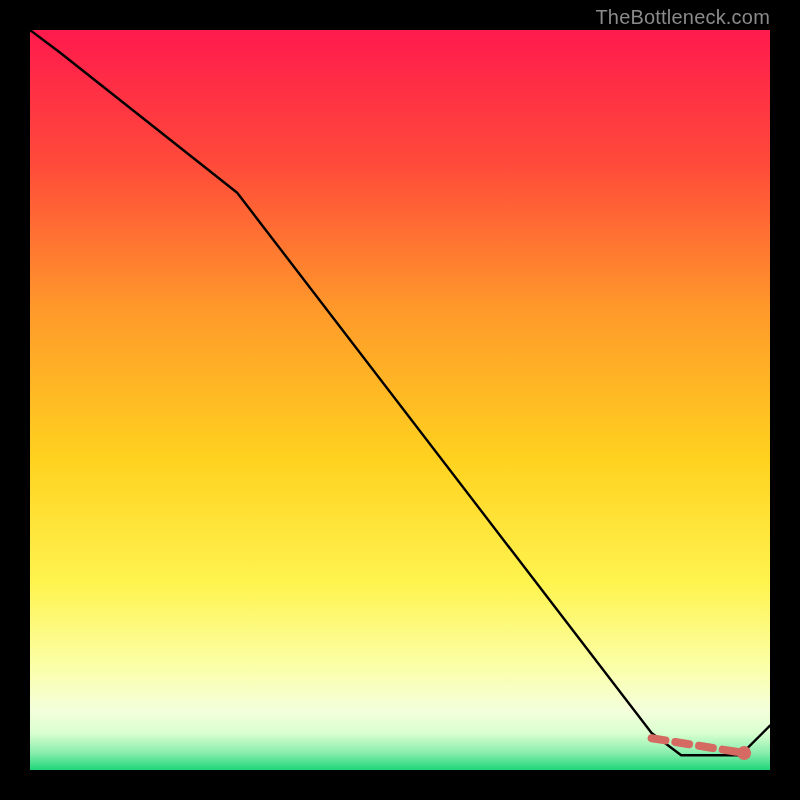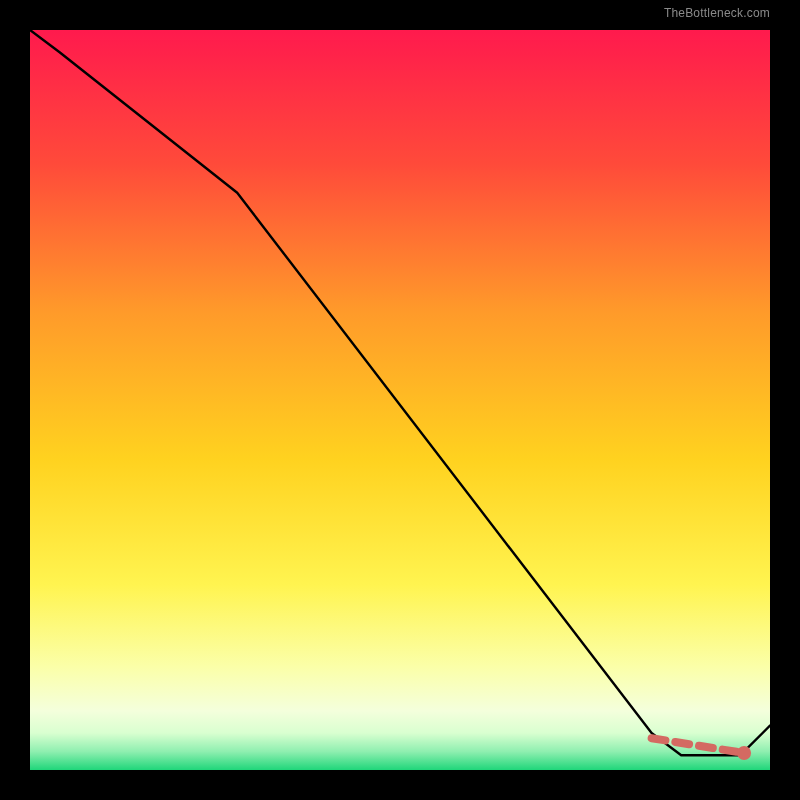--- a/index.html
+++ b/index.html
@@ -26,21 +26,21 @@
     overflow: hidden;
   }
   .gradient {
     position: absolute;
     inset: 0;
   }
   .watermark {
     position: absolute;
     top: 6px;
     right: 30px;
-    font-size: 12px;
+    font-size: 20px;
     color: #8a8a8a;
     letter-spacing: 0.2px;
     font-weight: 500;
   }
   svg.overlay {
     position: absolute;
     inset: 0;
   }
 </style>
 </head>

